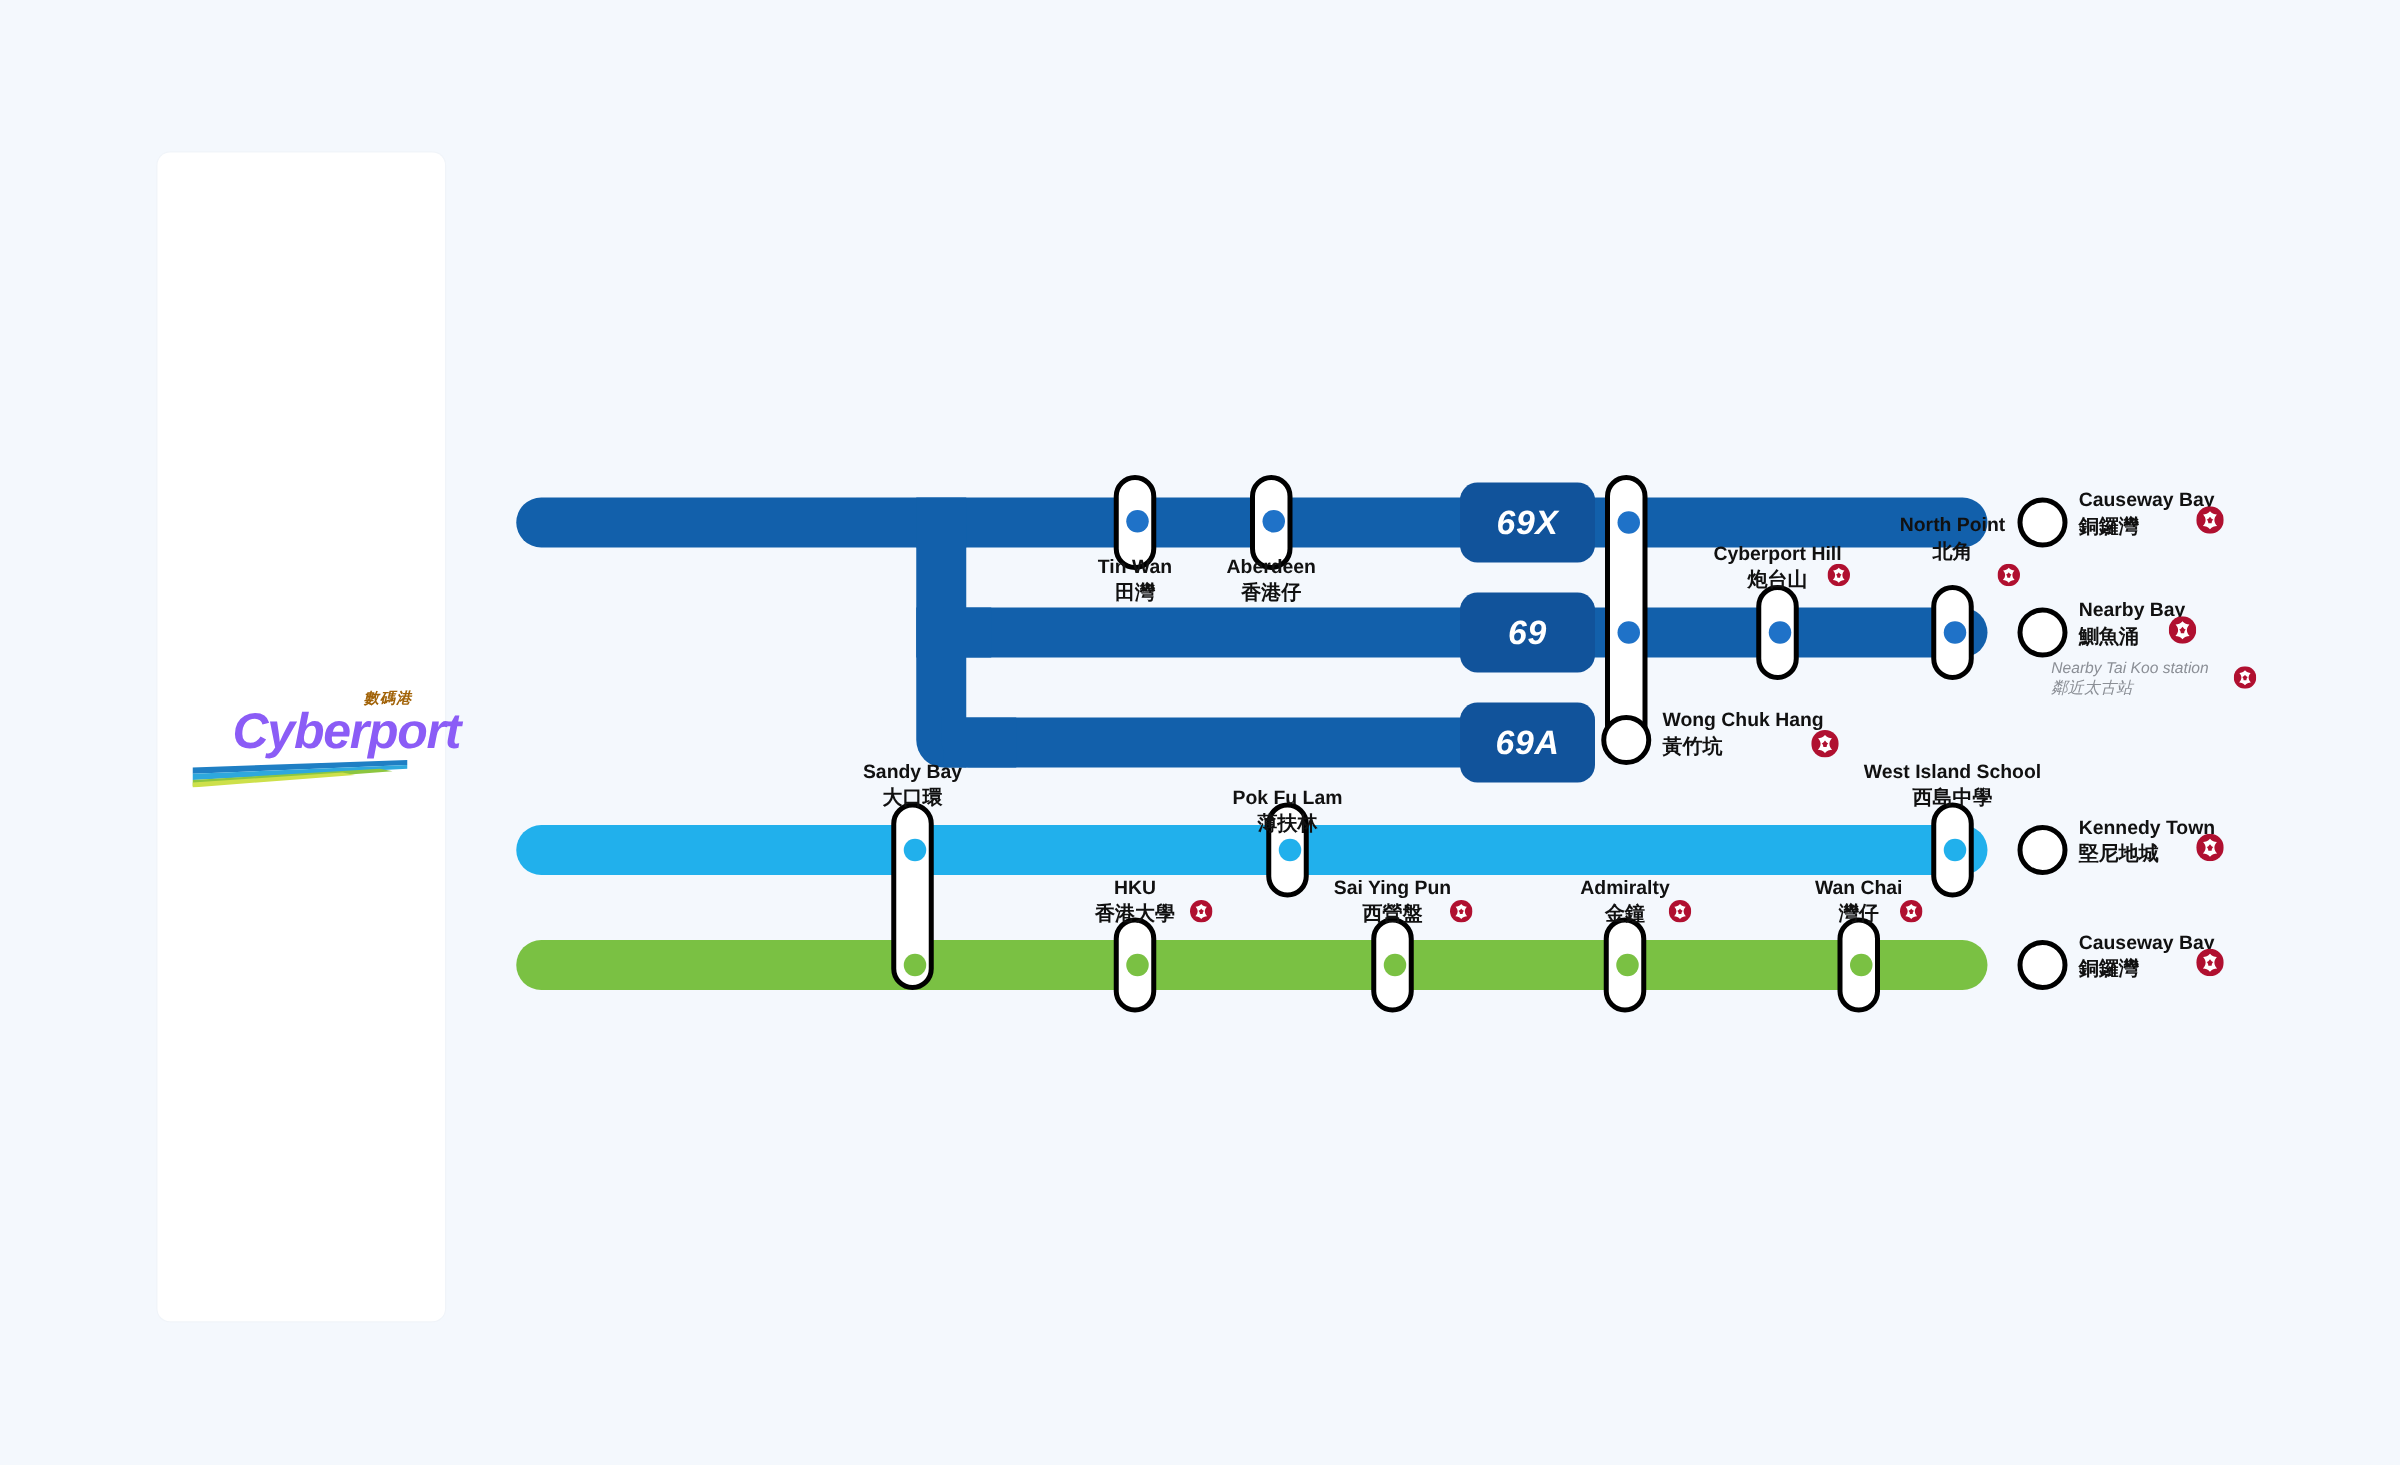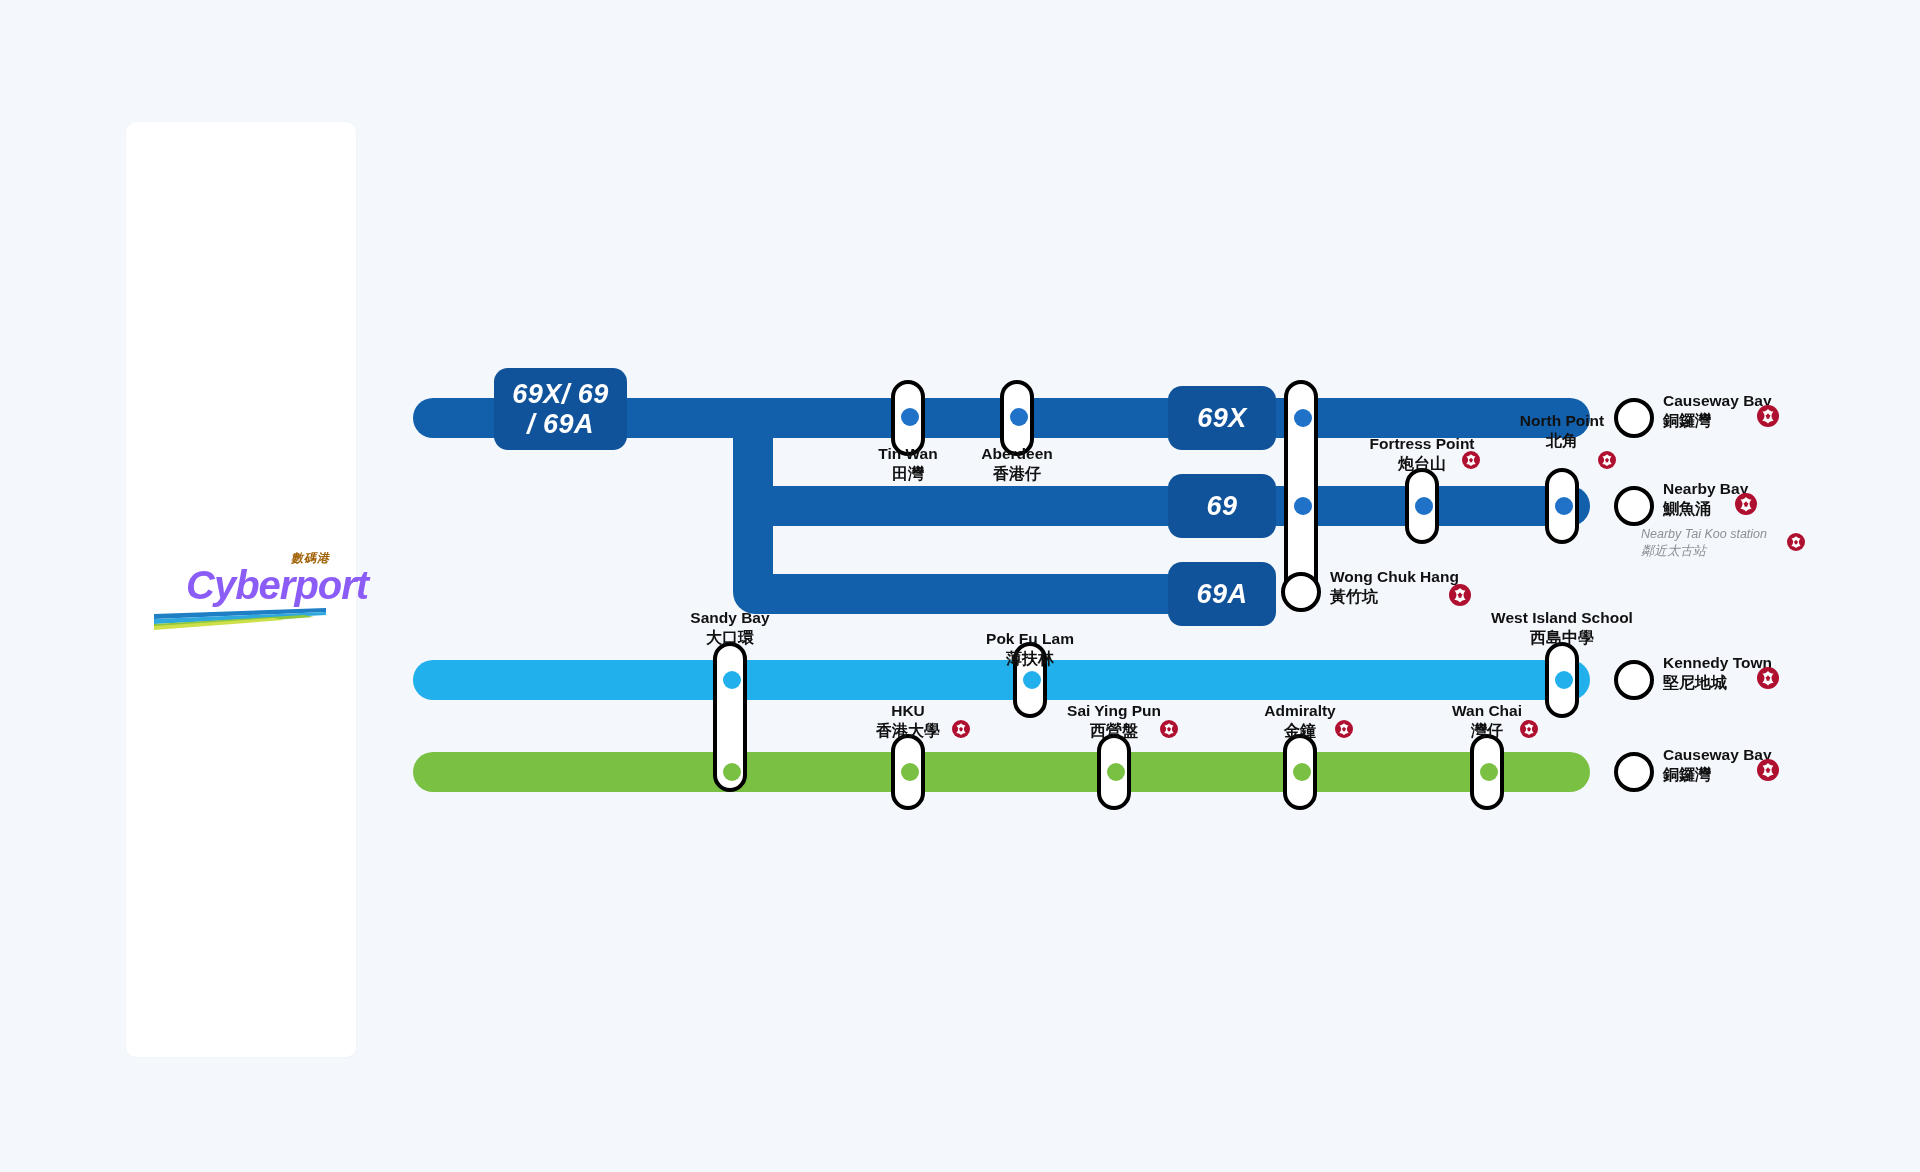--- a/index.html
+++ b/index.html
@@ -113,26 +113,20 @@
   <div class="line" style="left:755px;top:486px;width:835px;height:40px;background:#1260ab;
               border-top-right-radius:999px;border-bottom-right-radius:999px;"></div>
 
   <div style="position:absolute;left:733px;top:486px;width:60px;height:40px;background:#1260ab;"></div>
 
   <div class="line" style="left:755px;top:574px;width:510px;height:40px;background:#1260ab;
               border-top-right-radius:999px;border-bottom-right-radius:999px;"></div>
   <div style="position:absolute;left:753px;top:574px;width:60px;height:40px;background:#1260ab;
               border-bottom-left-radius:22px;"></div>
 
-  <div class="badge" style="left:494px;top:368px;width:133px;height:82px;background:#11539b;font-size:27px;">
-    <div>
-      <div>69X/ 69</div>
-      <div>/ 69A</div>
-    </div>
-  </div>
 
   <div class="badge" style="left:1168px;top:386px;width:108px;height:64px;background:#11539b;font-size:27px;">
       <span>69X</span>
     </div>
 
   <div class="badge" style="left:1168px;top:474px;width:108px;height:64px;background:#11539b;font-size:27px;">
       <span>69</span>
     </div>
 
   <div class="badge" style="left:1168px;top:562px;width:108px;height:64px;background:#11539b;font-size:27px;">
@@ -163,21 +157,21 @@
   </div>
   <svg class="mtr" style="left:1449px;top:584px;" viewBox="0 0 100 100">
     <circle cx="50" cy="50" r="50" fill="#b01030"></circle>
     <path d="M50 18 C43 26 34 30 25 30 C31 37 34 44 34 50 C34 58 30 66 24 72 C34 72 43 76 50 84 C57 76 66 72 76 72 C70 66 66 58 66 50 C66 44 69 37 75 30 C66 30 57 26 50 18 Z" fill="#ffffff"></path>
     <path d="M50 38 C46 44 42 47 38 48 C42 52 44 57 44 62 L56 62 C56 57 58 52 62 48 C58 47 54 44 50 38 Z" fill="#b01030"></path>
   </svg>
 
   <div class="stn" style="left:1405px;top:468px;width:34px;height:76px;"></div>
   <div class="dot" style="left:1415px;top:497px;width:18px;height:18px;background:#1f72c8;"></div>
   <div class="lbl" style="left:1322px;top:435px;width:200px;">
-    <div class="en">Fortress Point</div>
+    <div class="en">Cyberport Hill</div>
     <div class="zh">炮台山</div>
   </div>
   <svg class="mtr sm" style="left:1462px;top:451px;" viewBox="0 0 100 100">
     <circle cx="50" cy="50" r="50" fill="#b01030"></circle>
     <path d="M50 18 C43 26 34 30 25 30 C31 37 34 44 34 50 C34 58 30 66 24 72 C34 72 43 76 50 84 C57 76 66 72 76 72 C70 66 66 58 66 50 C66 44 69 37 75 30 C66 30 57 26 50 18 Z" fill="#ffffff"></path>
     <path d="M50 38 C46 44 42 47 38 48 C42 52 44 57 44 62 L56 62 C56 57 58 52 62 48 C58 47 54 44 50 38 Z" fill="#b01030"></path>
   </svg>
 
   <div class="stn" style="left:1545px;top:468px;width:34px;height:76px;"></div>
   <div class="dot" style="left:1555px;top:497px;width:18px;height:18px;background:#1f72c8;"></div>

